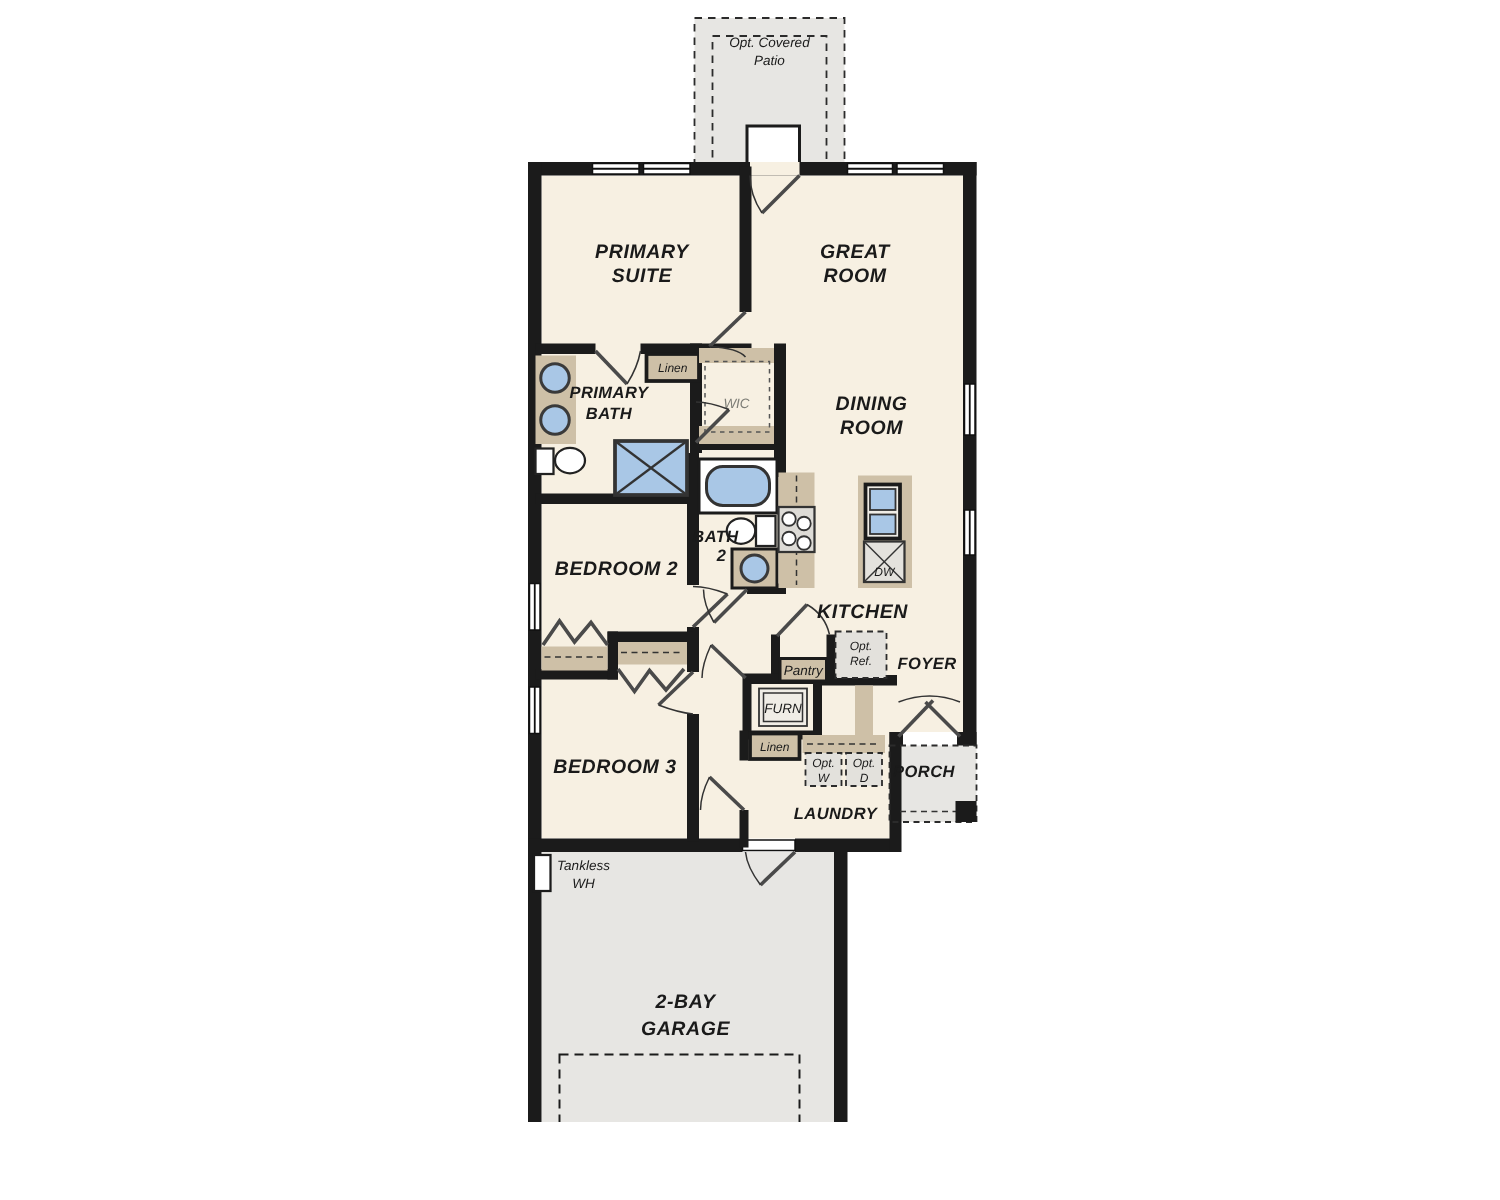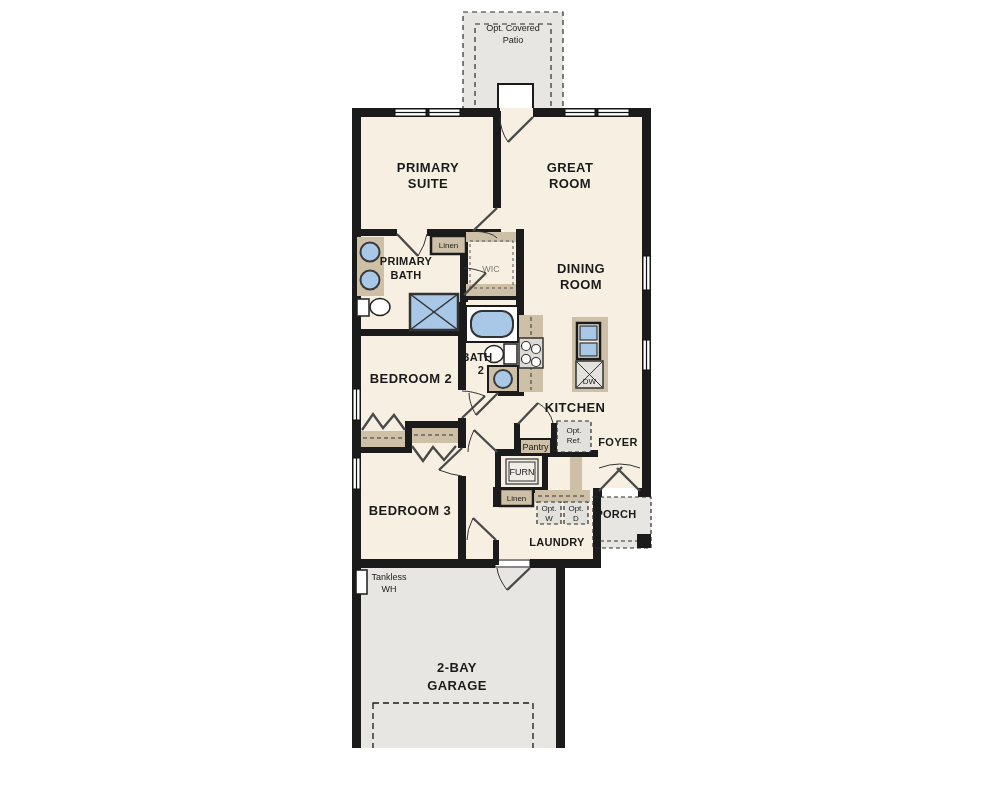--- a/index.html
+++ b/index.html
@@ -1,16 +1,16 @@
 <!DOCTYPE html>
 <html><head>
 <meta charset="utf-8">
 <style>
   html,body{margin:0;padding:0;background:#ffffff;}
-  .stage{position:relative;width:1000px;height:748px;background:#ffffff;overflow:hidden;}
+  .stage{position:relative;width:1000px;height:748px;background:#ffffff;overflow:hidden;font-style:italic;}
   svg text{font-family:"Liberation Sans", sans-serif;fill:#1a1a1a;}
   .room-label{font-size:13px;font-weight:bold;text-anchor:middle;letter-spacing:.4px;}
   .room-label-sm{font-size:11px;font-weight:bold;text-anchor:middle;letter-spacing:.3px;}
   .tiny-label{font-size:9px;text-anchor:middle;}
   .micro-label{font-size:8px;text-anchor:middle;}
   .gray-label{fill:#7d7d76;}
   .wall{fill:#1b1b1b;}
   .floor{fill:#f7f0e2;}
   .hard{fill:#e7e6e3;}
   .cab{fill:#cec0a7;}

